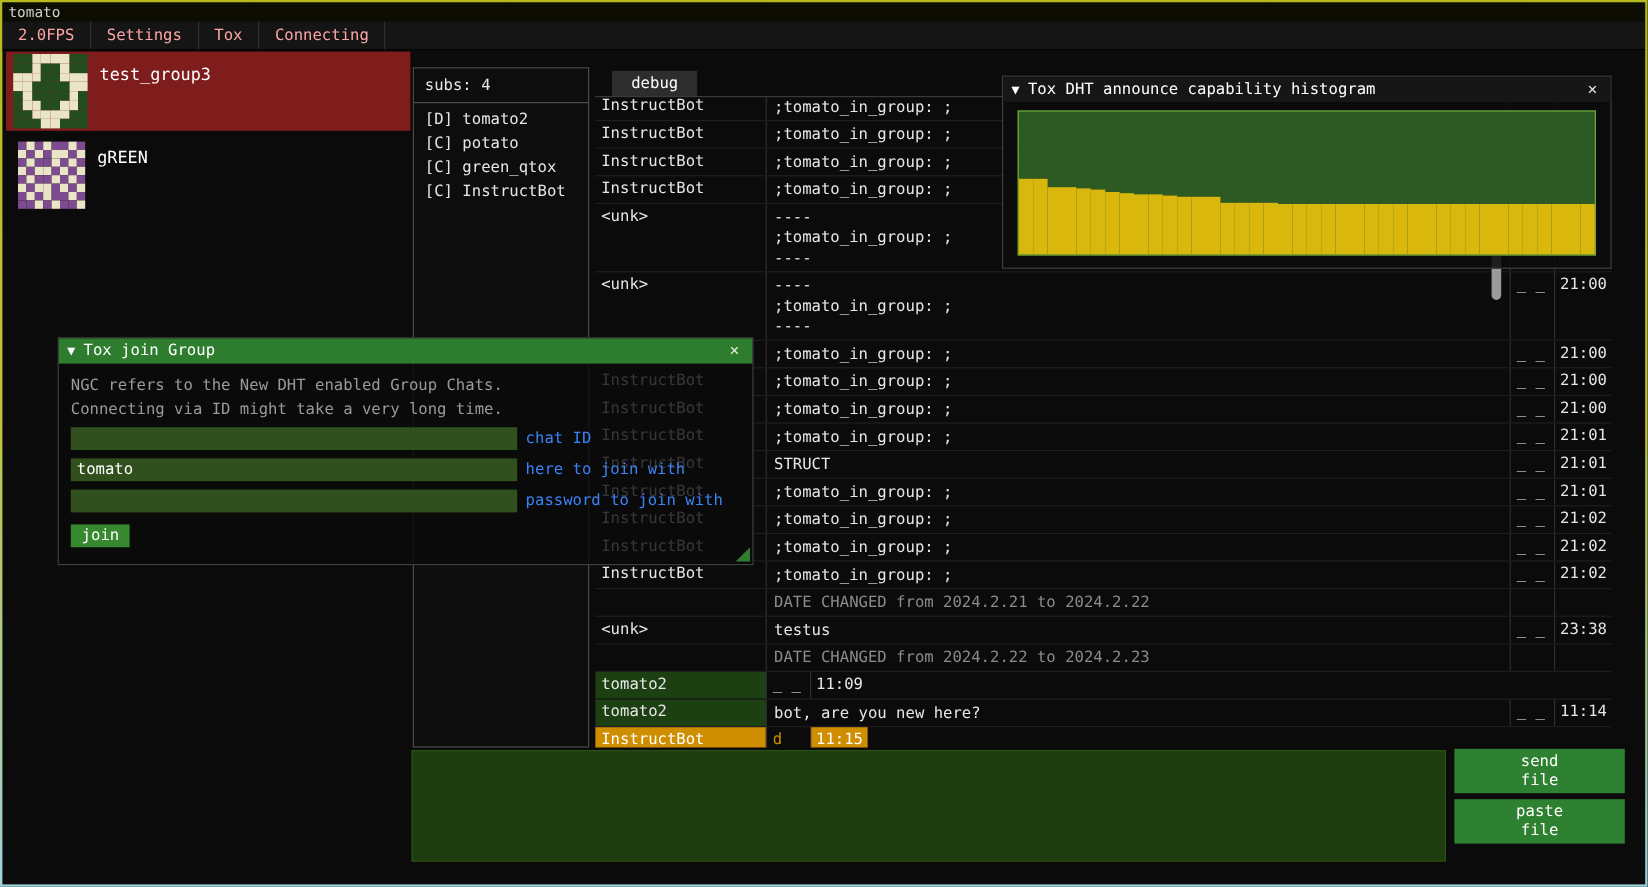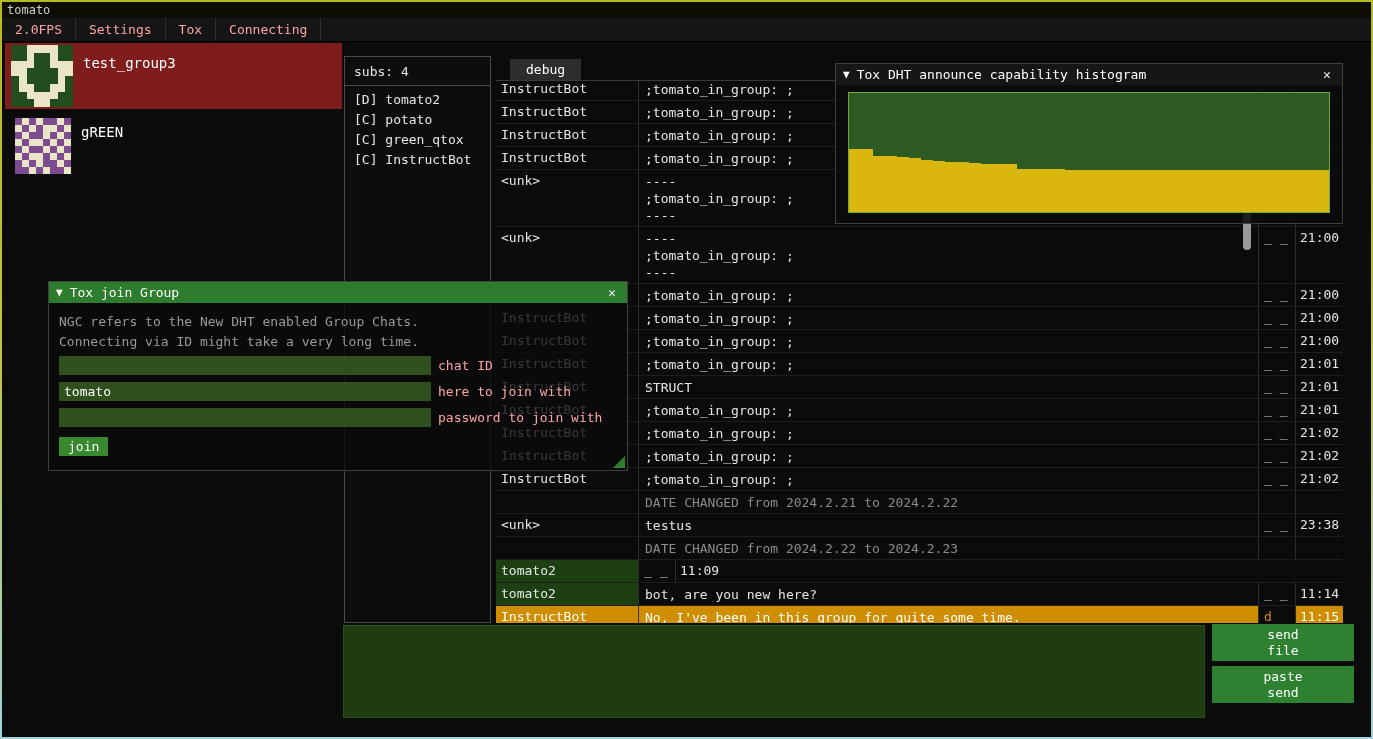--- a/index.html
+++ b/index.html
@@ -65,21 +65,21 @@
             border:1px solid #6fa93f;display:flex;align-items:flex-end;box-sizing:border-box}
   .histbar{flex:1;background:#d9b70d}
 
   .joindlg{position:absolute;left:46px;top:279px;width:580px;height:190px;
            background:rgba(10,10,10,0.8);border:1px solid #3f3f3f;z-index:6;box-sizing:border-box}
   .joindlg .winbar{background:#2e7d2f}
   .join-info{padding:9px 10px 4px;color:#9a9a9a;line-height:20px}
   .join-field-row{margin:0 0 7px 10px;display:flex;align-items:center}
   .join-input{width:372px;height:19px;background:#30511d;color:#fff;padding:1px 5px;
               box-sizing:border-box;line-height:17px}
-  .join-label{margin-left:7px;color:#fca5a5}
+  .join-label{margin-left:7px;color:#3b82f6}
   .join-btn{margin:3px 0 0 10px;display:inline-block;padding:2px 9px;background:#37882f;color:#fff}
   .resize-grip{position:absolute;right:2px;bottom:2px;width:0;height:0;
                border-bottom:12px solid #2f7d31;border-left:12px solid transparent}
 </style>
 </head>
 <body>
 
 <div class="frame">
   <div class="app">
 
@@ -369,34 +369,33 @@
               <div class="c-time">11:09</div>
             </div>
             <div class="chat-row tomato2">
               <div class="c-sender">tomato2</div>
               <div class="c-msg">bot, are you new here?</div>
               <div class="c-status">_ _</div>
               <div class="c-time">11:14</div>
             </div>
             <div class="chat-row highlight">
               <div class="c-sender">InstructBot</div>
-              <div class="c-msg">No, I've been in this group for quite some time.</div>
               <div class="c-status">d</div>
               <div class="c-time">11:15</div>
             </div>
           </div>
       </div>
       <div class="scrollthumb"></div>
     </div>
 
     <div class="composer"></div>
     <button class="filebtn" id="sendbtn">send
 file</button>
     <button class="filebtn" id="pastebtn">paste
-send</button>
+file</button>
 
     <div class="histwin">
       <div class="winbar">
         <span class="win-collapse">▼</span>
         <span class="win-title">Tox DHT announce capability histogram</span>
         <span class="win-close">✕</span>
       </div>
       <div class="histplot" id="histplot">
           <div class="histbar" style="height: 53%;"></div>
           <div class="histbar" style="height: 53%;"></div>

